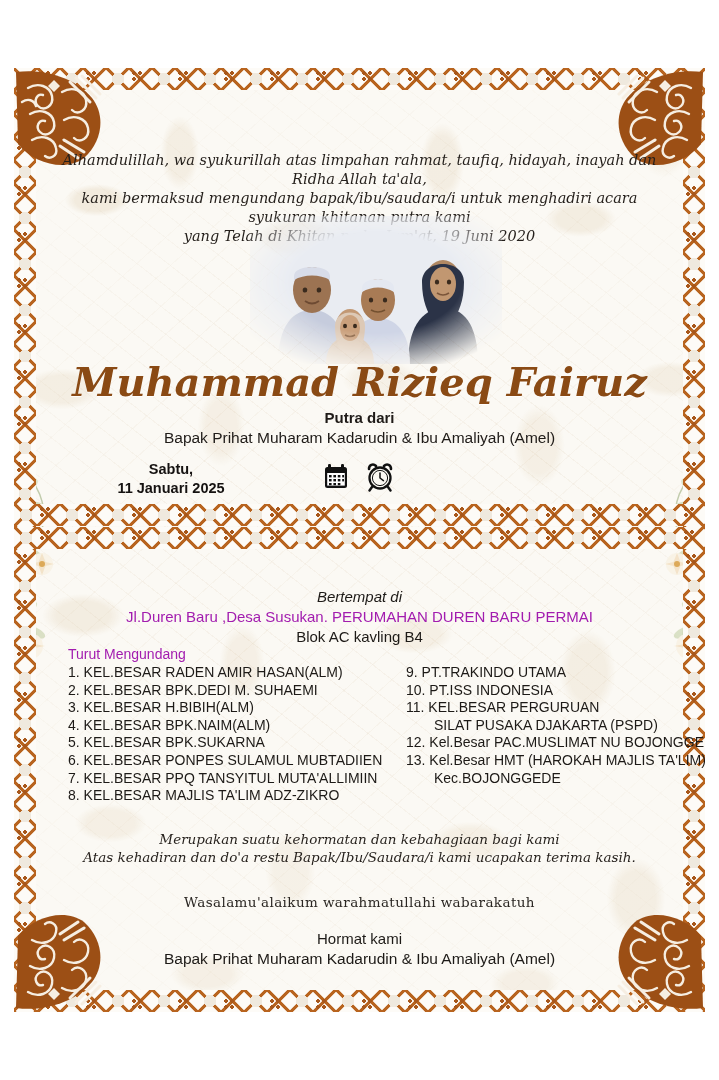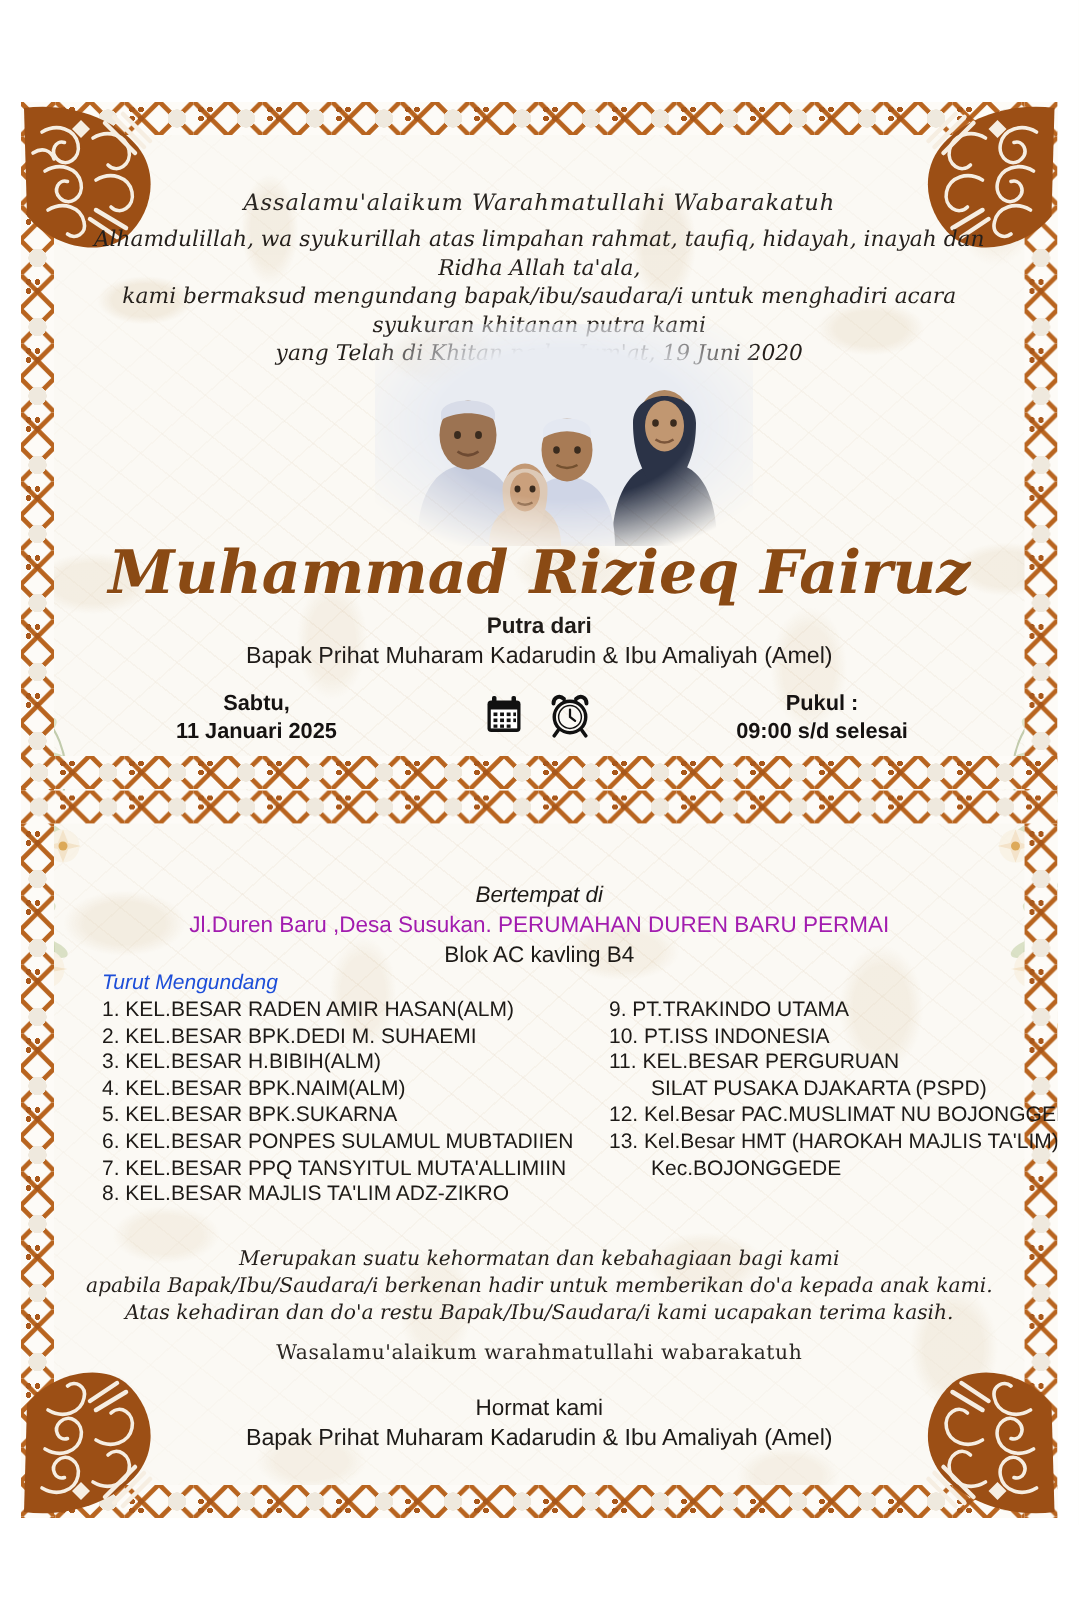--- a/index.html
+++ b/index.html
@@ -130,21 +130,21 @@
   .dt-icons{position:absolute;left:0;right:0;top:2px;text-align:center;}
   .dt-icons svg{display:inline-block;vertical-align:middle;margin:0 3px;}
 
   .venue-head{position:absolute;top:520px;left:0;right:0;text-align:center;
     font-size:15px;color:#1d1a17;font-style:italic;}
   .venue-1{position:absolute;top:540px;left:0;right:0;text-align:center;
     font-size:15px;color:#a21caf;}
   .venue-2{position:absolute;top:560px;left:0;right:0;text-align:center;
     font-size:15px;color:#1d1a17;}
 
-  .turut{position:absolute;top:578px;left:54px;font-size:14px;color:#1d4ed8;font-style:italic;}
+  .turut{position:absolute;top:578px;left:54px;font-size:14px;color:#a21caf;}
   .glist{position:absolute;top:596px;left:54px;right:20px;}
   .gcol{position:absolute;top:0;}
   .gcol.left{left:0;width:330px;}
   .gcol.right{left:338px;width:320px;}
   .gitem{font-size:14px;line-height:17.6px;color:#1d1a17;white-space:nowrap;}
   .gcol.left .gitem{padding-left:0;}
 
   .closing{position:absolute;top:762px;left:40px;right:40px;text-align:center;
     font-family:"DejaVu Serif", serif;font-style:italic;font-size:13.5px;
     line-height:18px;color:#241f1b;}
@@ -341,21 +341,20 @@
             <path d="M68 8 L86 26"></path>
           <path d="M46 78 L64 90"></path>
             <path d="M50 72 L70 84"></path>
         </g>
         <path d="M40 12 L46 18 L40 24 L34 18 Z" fill="#f6eee2"></path>
       </svg>
     </div>
 
     <div class="content">
 
-      <div class="salam-top">Assalamu'alaikum Warahmatullahi Wabarakatuh</div>
 
       <div class="intro">
         <div>Alhamdulillah, wa syukurillah atas limpahan rahmat, taufiq, hidayah, inayah dan Ridha Allah ta'ala,</div>
         <div>kami bermaksud mengundang bapak/ibu/saudara/i untuk menghadiri acara syukuran khitanan putra kami</div>
         <div>yang Telah di Khitan pada, Jum'at, 19 Juni 2020</div>
       </div>
 
       <div class="photo">
         <svg viewBox="0 0 252 148">
           <defs>
@@ -443,24 +442,20 @@
           <svg width="30" height="30" viewBox="0 0 30 30">
             <path d="M4 7 C4 3 8 1 11 4" stroke="#111" stroke-width="2.6" fill="none" stroke-linecap="round"></path>
             <path d="M26 7 C26 3 22 1 19 4" stroke="#111" stroke-width="2.6" fill="none" stroke-linecap="round"></path>
             <circle cx="15" cy="16" r="10.5" fill="none" stroke="#111" stroke-width="2.3"></circle>
             <circle cx="15" cy="16" r="7.6" fill="none" stroke="#111" stroke-width="1"></circle>
             <path d="M15 11 L15 16 L18.4 18.6" stroke="#111" stroke-width="1.5" fill="none" stroke-linecap="round"></path>
             <path d="M7 25 L4.5 28.5" stroke="#111" stroke-width="2.4" stroke-linecap="round"></path>
             <path d="M23 25 L25.5 28.5" stroke="#111" stroke-width="2.4" stroke-linecap="round"></path>
           </svg>
         </div>
-        <div class="dt-right">
-          <div>Pukul :</div>
-          <div>09:00 s/d selesai</div>
-        </div>
       </div>
 
       <div class="venue-head">Bertempat di</div>
       <div class="venue-1">Jl.Duren Baru ,Desa Susukan. PERUMAHAN DUREN BARU PERMAI</div>
       <div class="venue-2">Blok AC kavling B4</div>
 
       <div class="turut">Turut Mengundang</div>
 
       <div class="glist">
         <div class="gcol left">
@@ -479,21 +474,20 @@
           <div class="gitem">11. KEL.BESAR PERGURUAN</div>
           <div class="gitem" style="padding-left:28px">SILAT PUSAKA DJAKARTA (PSPD)</div>
           <div class="gitem">12. Kel.Besar PAC.MUSLIMAT NU BOJONGGEDE</div>
           <div class="gitem">13. Kel.Besar HMT (HAROKAH MAJLIS TA'LIM)</div>
           <div class="gitem" style="padding-left:28px">Kec.BOJONGGEDE</div>
         </div>
       </div>
 
       <div class="closing">
         <div>Merupakan suatu kehormatan dan kebahagiaan bagi kami</div>
-        <div>apabila Bapak/Ibu/Saudara/i berkenan hadir untuk memberikan do'a  kepada anak kami.</div>
         <div>Atas kehadiran dan do'a restu Bapak/Ibu/Saudara/i kami ucapakan terima kasih.</div>
       </div>
 
       <div class="salam-bot">Wasalamu'alaikum warahmatullahi wabarakatuh</div>
 
       <div class="hormat">Hormat kami</div>
       <div class="signers">Bapak Prihat Muharam Kadarudin &amp; Ibu Amaliyah (Amel)</div>
 
     </div>
   </div>

